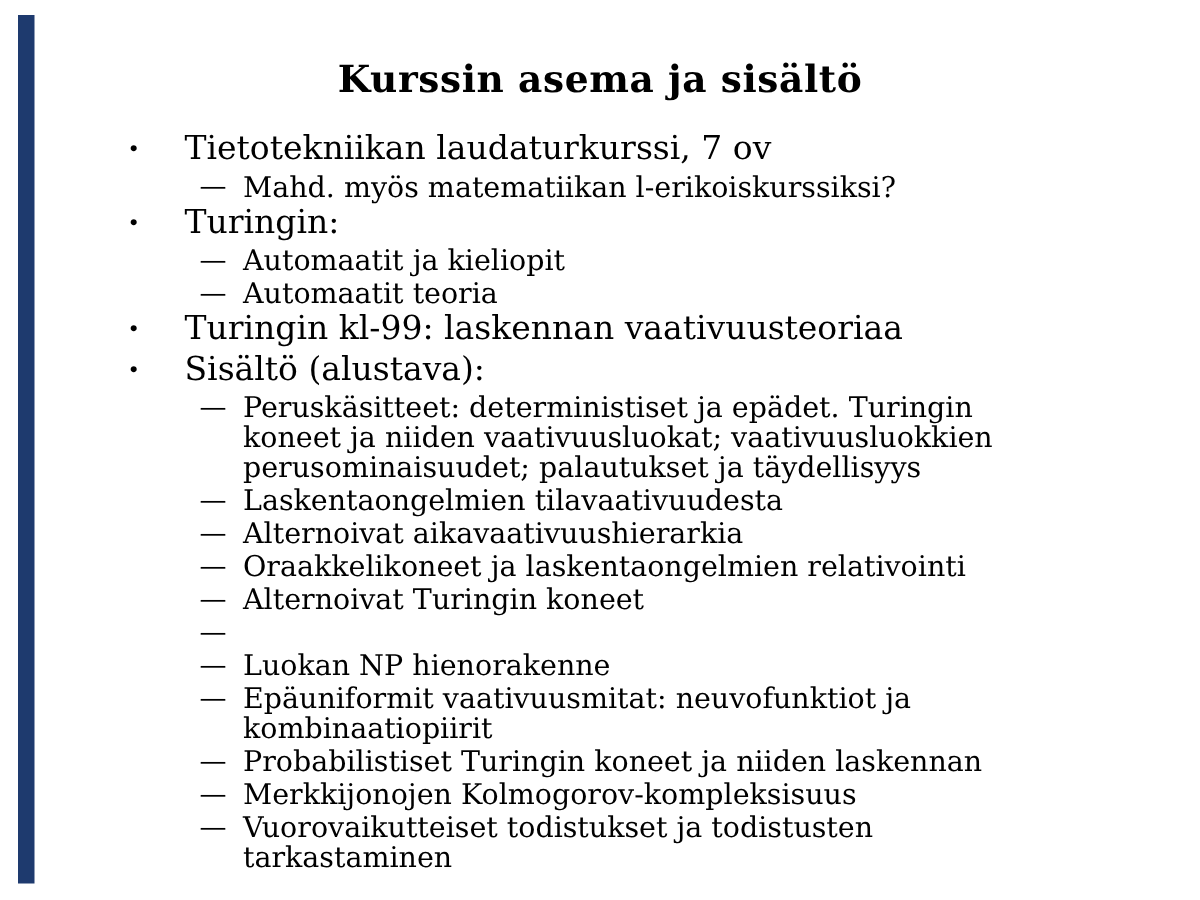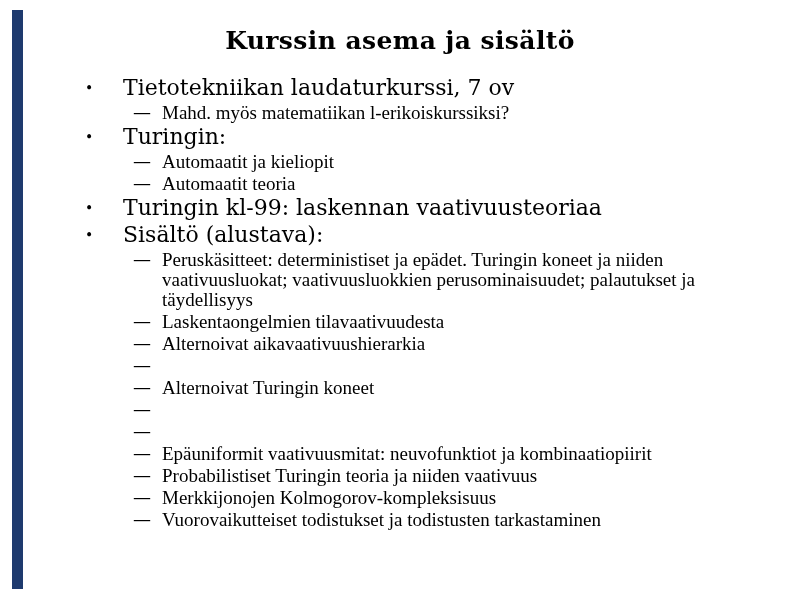--- a/index.html
+++ b/index.html
@@ -14,21 +14,21 @@
   }
   .accent-bar {
     position: absolute;
     left: 12px;
     top: 10px;
     width: 11px;
     height: 579px;
     background: #1e3a6e;
   }
   .title {
-    margin: 0;
+    margin: 12px;
     padding-top: 26px;
     text-align: center;
     font-size: 25px;
     font-weight: 700;
     letter-spacing: 0.4px;
     line-height: 29px;
   }
   .content { margin-top: 20px; }
   .li1 {
     display: flex;
@@ -47,21 +47,21 @@
     padding-left: 133px;
     margin-top: 2px;
     font-size: 19px;
     line-height: 20px;
   }
   .li2 .marker {
     flex: 0 0 29px;
     font-size: 18px;
     line-height: 20px;
   }
-  .li2 .text { max-width: 545px; font-family: Liberation Serif, serif; }
+  .li2 .text { max-width: 545px; }
 </style>
 </head>
 <body>
 
 <div class="slide">
   <div class="accent-bar"></div>
 
   <h1 class="title">Kurssin asema ja sisältö</h1>
 
   <div class="content">
@@ -104,38 +104,40 @@
     <div class="li2">
       <span class="marker">—</span>
       <span class="text">Laskentaongelmien tilavaativuudesta</span>
     </div>
     <div class="li2">
       <span class="marker">—</span>
       <span class="text">Alternoivat aikavaativuushierarkia</span>
     </div>
     <div class="li2">
       <span class="marker">—</span>
+      <span class="text">Oraakkelikoneet ja laskentaongelmien relativointi</span>
     </div>
     <div class="li2">
       <span class="marker">—</span>
       <span class="text">Alternoivat Turingin koneet</span>
     </div>
     <div class="li2">
       <span class="marker">—</span>
     </div>
     <div class="li2">
       <span class="marker">—</span>
+      <span class="text">Luokan NP hienorakenne</span>
     </div>
     <div class="li2">
       <span class="marker">—</span>
       <span class="text">Epäuniformit vaativuusmitat: neuvofunktiot ja kombinaatiopiirit</span>
     </div>
     <div class="li2">
       <span class="marker">—</span>
-      <span class="text">Probabilistiset Turingin teoria ja niiden vaativuus</span>
+      <span class="text">Probabilistiset Turingin koneet ja niiden laskennan</span>
     </div>
     <div class="li2">
       <span class="marker">—</span>
       <span class="text">Merkkijonojen Kolmogorov-kompleksisuus</span>
     </div>
     <div class="li2">
       <span class="marker">—</span>
       <span class="text">Vuorovaikutteiset todistukset ja todistusten tarkastaminen</span>
     </div>
 

